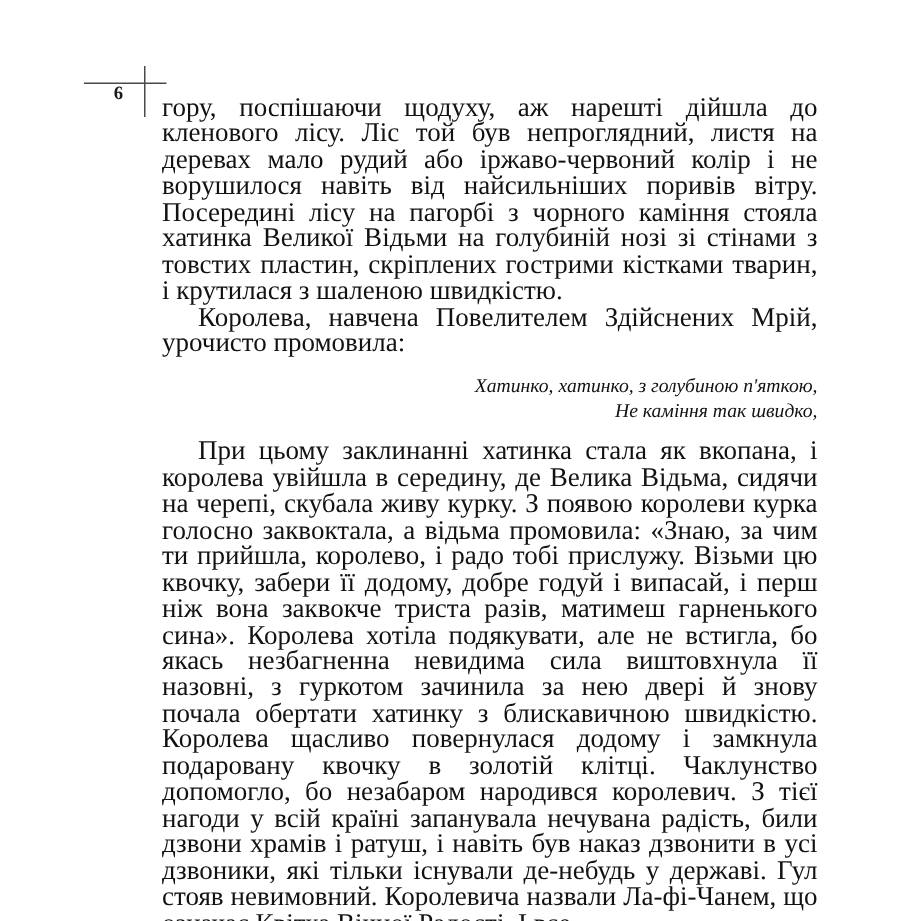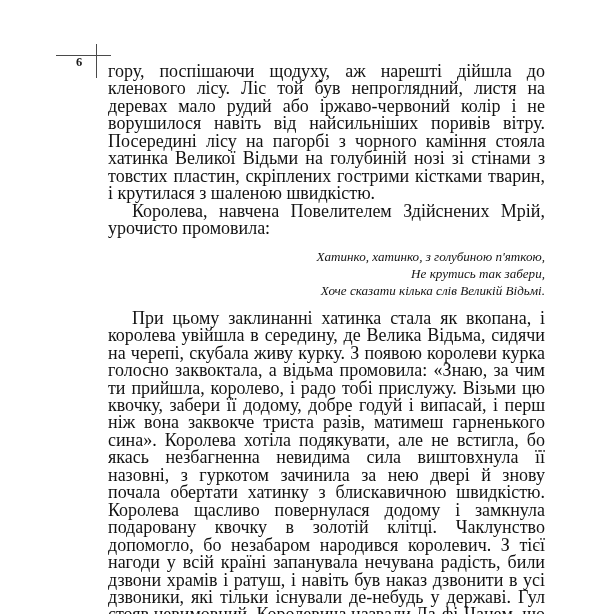--- a/index.html
+++ b/index.html
@@ -110,21 +110,20 @@
   </div>
 
   <div class="text-block">
 
     <p class="body-par no-indent">гору, поспішаючи щодуху, аж нарешті дійшла до кленового лісу. Ліс той був непроглядний, листя на деревах мало рудий або іржаво-червоний колір і не ворушилося навіть від найсильніших поривів вітру. Посередині лісу на пагорбі з чорного каміння стояла хатинка Великої Відьми на голубиній нозі зі стінами з товстих пластин, скріплених гострими кістками тварин, і крутилася з шаленою швидкістю.</p>
 
     <p class="body-par">Королева, навчена Повелителем Здійснених Мрій, урочисто промовила:</p>
 
     <div class="verse">
       <div class="verse-line">Хатинко, хатинко, з голубиною п'яткою,</div>
-      <div class="verse-line">Не крутись так забери,</div>
-      <div class="verse-line">Хоче сказати кілька слів Великій Відьмі.</div>
+      <div class="verse-line">Не каміння так швидко,</div>
     </div>
 
     <p class="body-par">При цьому заклинанні хатинка стала як вкопана, і королева увійшла в середину, де Велика Відьма, сидячи на черепі, скубала живу курку. З появою королеви курка голосно заквоктала, а відьма промовила: «Знаю, за чим ти прийшла, королево, і радо тобі прислужу. Візьми цю квочку, забери її додому, добре годуй і випасай, і перш ніж вона заквокче триста разів, матимеш гарненького сина». Королева хотіла подякувати, але не встигла, бо якась незбагненна невидима сила виштовхнула її назовні, з гуркотом зачинила за нею двері й знову почала обертати хатинку з блискавичною швидкістю. Королева щасливо повернулася додому і замкнула подаровану квочку в золотій клітці. Чаклунство допомогло, бо незабаром народився королевич. З тієї нагоди у всій країні запанувала нечувана радість, били дзвони храмів і ратуш, і навіть був наказ дзвонити в усі дзвоники, які тільки існували де-небудь у державі. Гул стояв невимовний. Королевича назвали Ла-фі-Чанем, що означає Квітка Вічної Радості. І все</p>
 
   </div>
 
 </div>
 
 </body></html>

